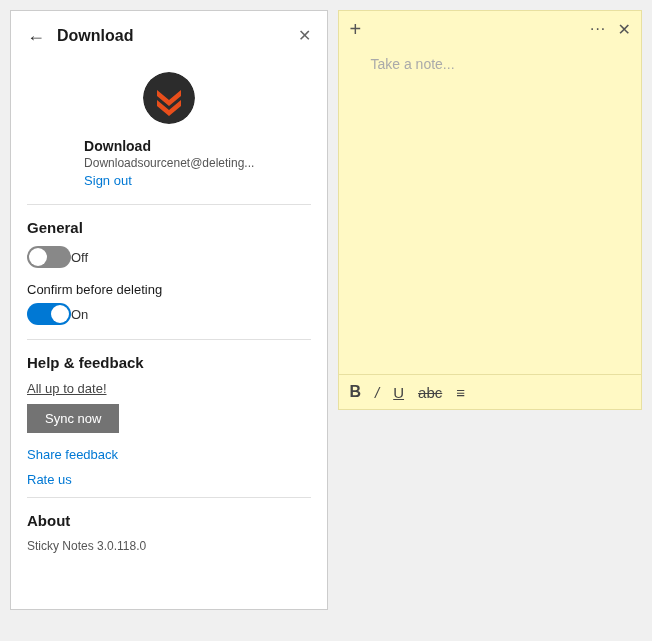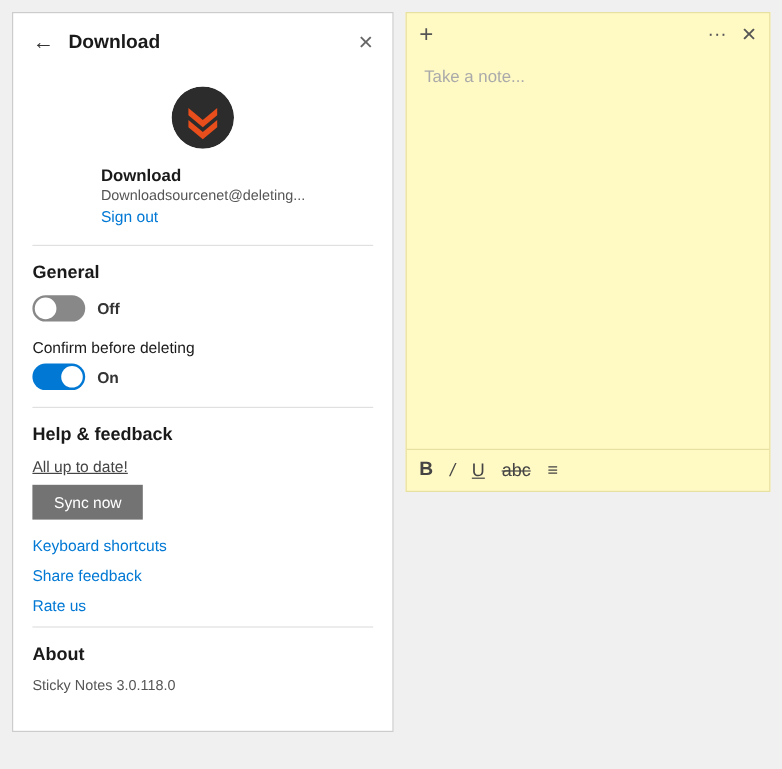--- a/index.html
+++ b/index.html
@@ -138,22 +138,20 @@
 
     .setting-label {
       font-size: 13px;
       color: #1a1a1a;
       margin-bottom: 6px;
     }
 
     .toggle-row {
       display: flex;
       align-items: center;
-      gap: 10px;
-      font-weight: bold;
     }
 
     
     .toggle {
       width: 44px;
       height: 22px;
       border-radius: 11px;
       position: relative;
       cursor: pointer;
       flex-shrink: 0;
@@ -264,21 +262,21 @@
     }
 
     .note-close-btn {
       font-size: 16px;
       color: #555;
       cursor: pointer;
     }
 
     .note-content {
       flex: 1;
-      padding: 8px 14px;
+      padding: 8px 31px;
       overflow-y: auto;
     }
 
     .note-placeholder {
       font-size: 14px;
       color: #aaa;
     }
 
     .note-toolbar-bottom {
       display: flex;
@@ -368,21 +366,20 @@
     </div>
 
     <div class="divider"></div>
 
     
     <div class="section-heading">Help &amp; feedback</div>
 
     <div class="sync-status">All up to date!</div>
     <button class="sync-btn">Sync now</button>
 
-    <a class="link-item">Keyboard shortcuts</a>
     <a class="link-item">Share feedback</a>
     <a class="link-item">Rate us</a>
 
     <div class="divider"></div>
 
     
     <div class="section-heading">About</div>
     <div class="about-version">Sticky Notes 3.0.118.0</div>
   </div>
 </div>

